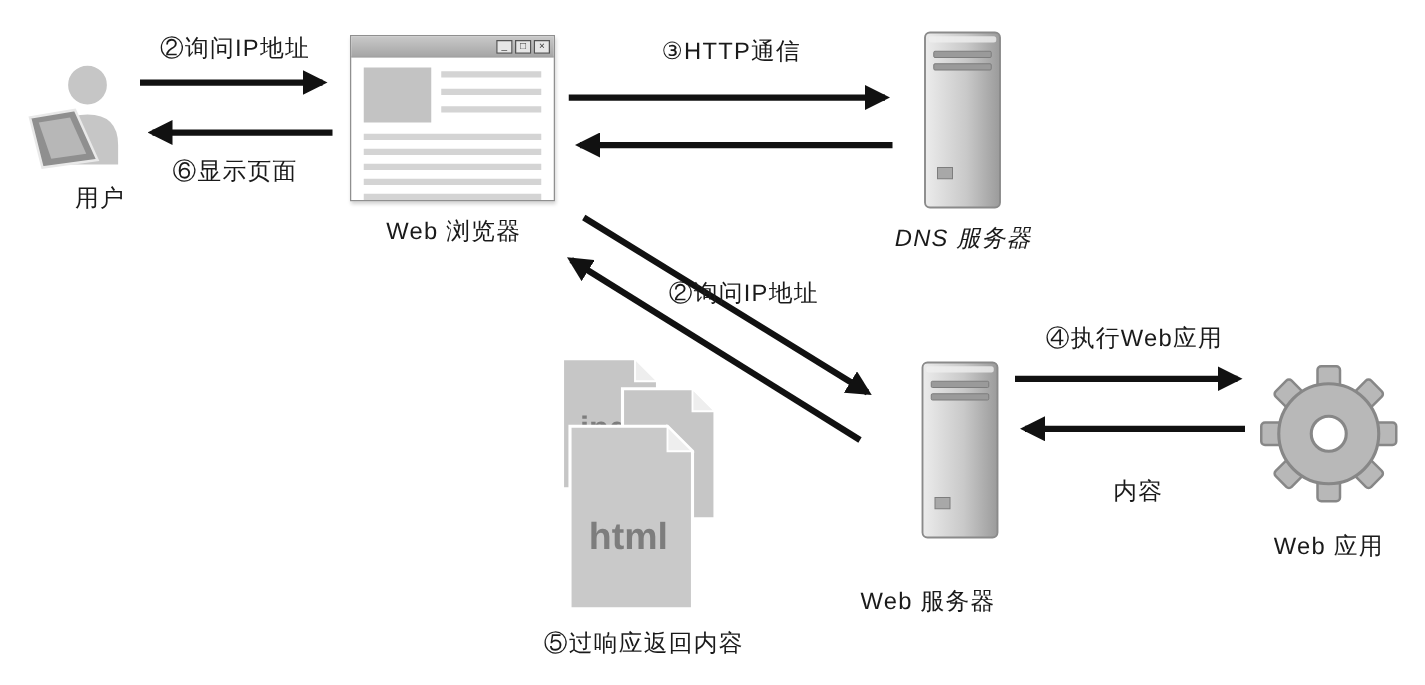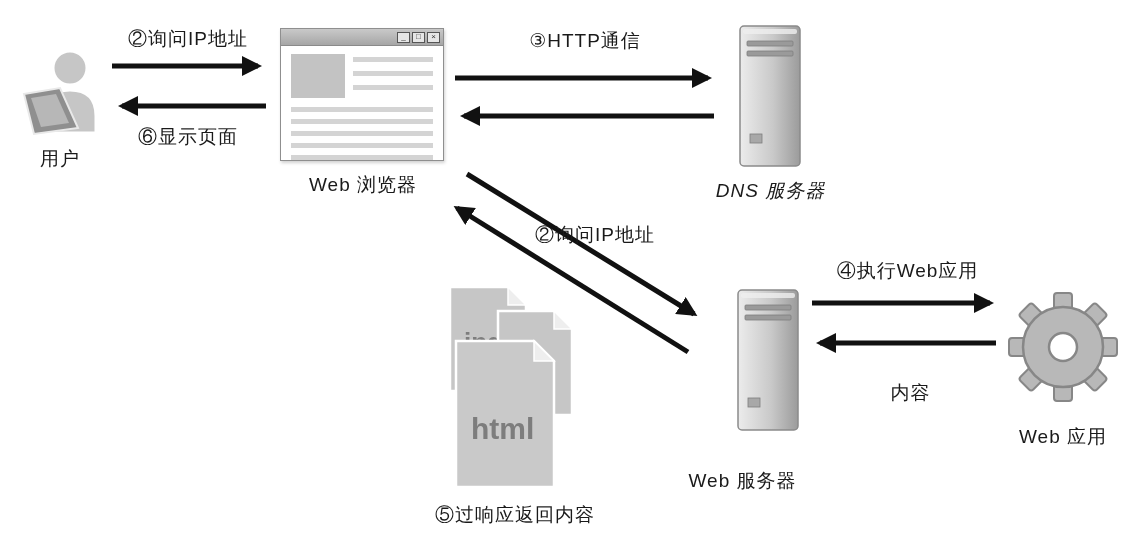--- a/index.html
+++ b/index.html
@@ -182,21 +182,21 @@
         <div class="tline"></div>
         <div class="tline"></div>
         <div class="tline"></div>
         <div class="tline"></div>
       </div>
     </div>
   </div>
 
   <div class="lbl" style="left:108px; top:26px;  width:160px;">②询问IP地址</div>
   <div class="lbl" style="left:108px; top:124px; width:160px;">⑥显示页面</div>
-  <div class="lbl" style="left:0px;   top:146px; width:120px;">用户</div>
+  <div class="lbl" style="left:0px;   top:146px; width:120px;padding-left:20px;">用户</div>
   <div class="lbl" style="left:278px; top:172px; width:170px;">Web 浏览器</div>
   <div class="lbl" style="left:465px; top:28px;  width:240px;">③HTTP通信</div>
   <div class="lbl" style="left:688px; top:178px; width:165px;font-style:italic;">DNS 服务器</div>
   <div class="lbl" style="left:495px; top:222px; width:200px;">②询问IP地址</div>
   <div class="lbl" style="left:395px; top:502px; width:240px;">⑤过响应返回内容</div>
   <div class="lbl" style="left:660px; top:440px; width:165px;margin-top:28px;">Web 服务器</div>
   <div class="lbl" style="left:795px; top:258px; width:225px;text-align:center;">④执行Web应用</div>
   <div class="lbl" style="left:848px; top:380px; width:125px;">内容</div>
   <div class="lbl" style="left:988px; top:424px; width:150px;">Web 应用</div>
 

